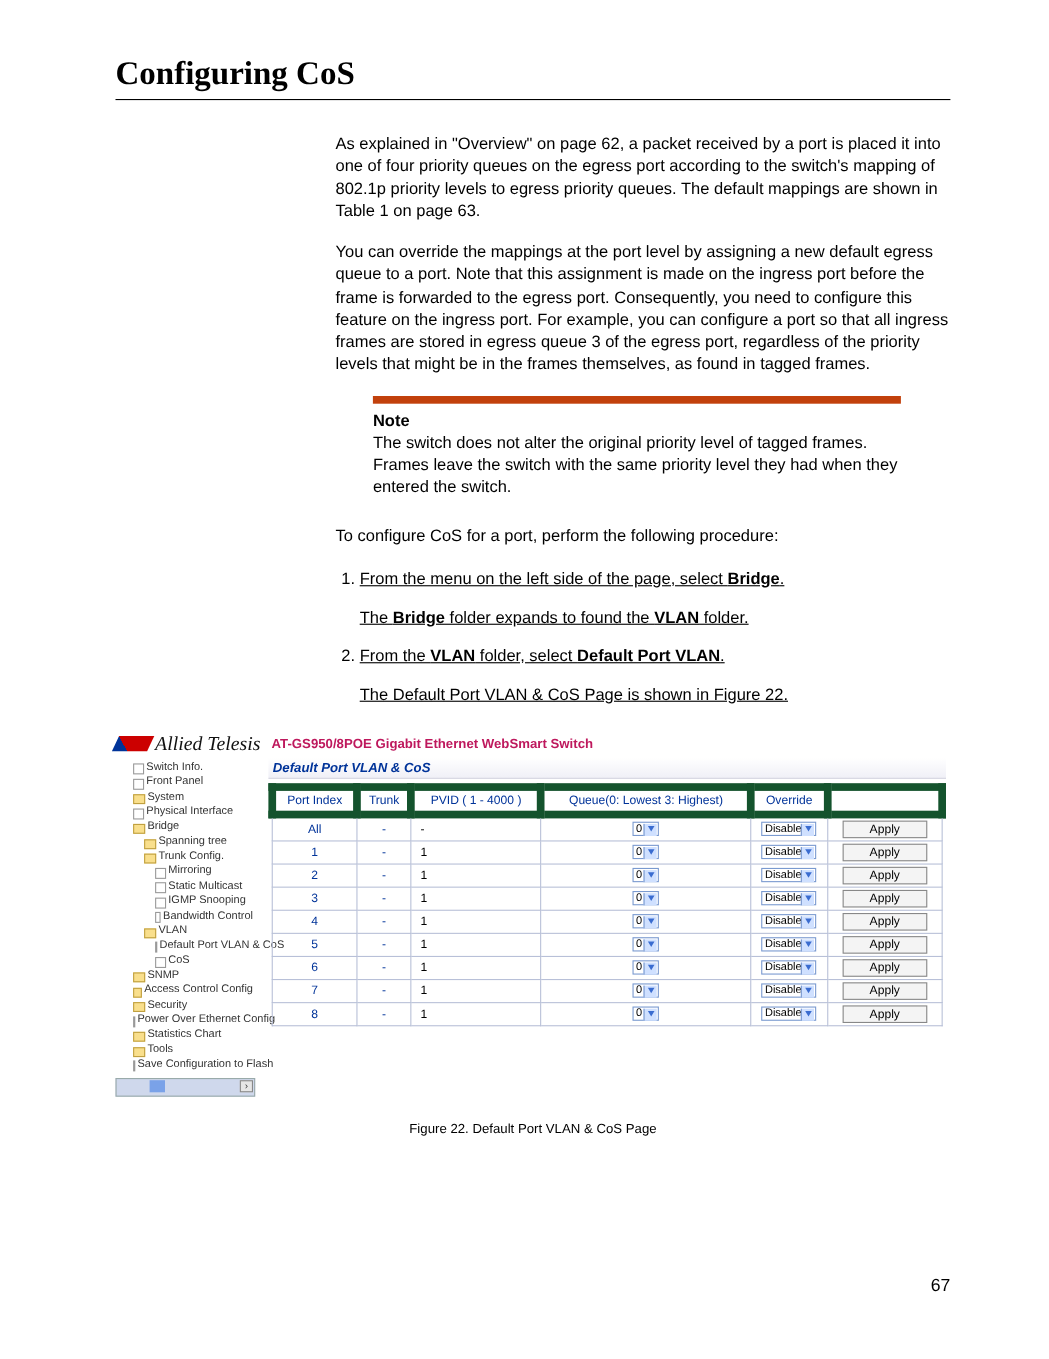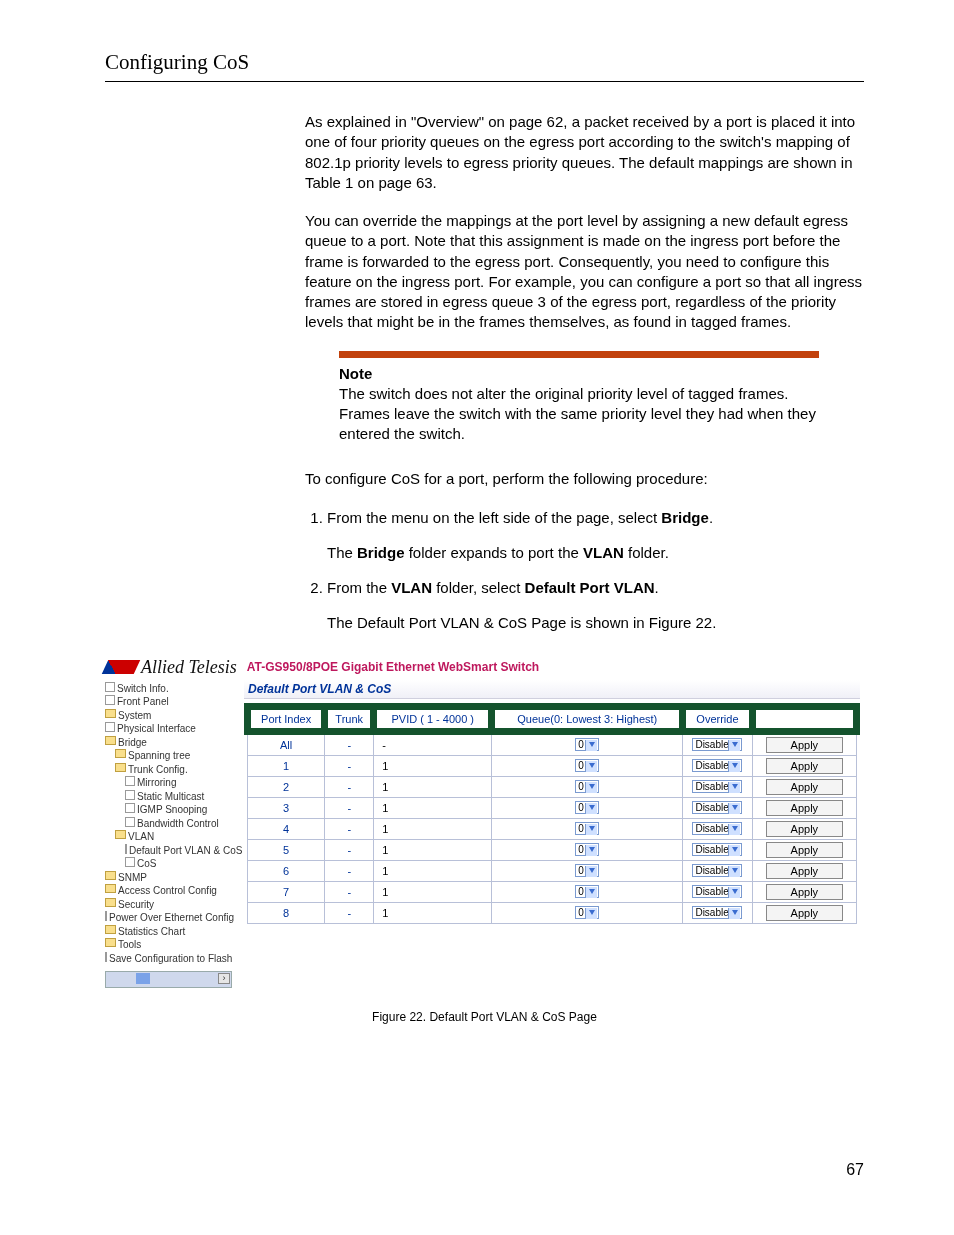--- a/index.html
+++ b/index.html
@@ -19,22 +19,22 @@
   }
   .running-header {
     text-align: right;
     font-size: 11px;
     font-style: italic;
     color: #333;
     margin-bottom: 50px;
   }
   h1.section-title {
     font-family: "Times New Roman", serif;
-    font-size: 21px;
-    font-weight: normal;
+    font-size: 30px;
+    font-weight: bold;
     margin: 0 0 6px 0;
   }
   .rule {
     border: none;
     border-top: 1px solid #000;
     margin: 0 0 30px 0;
   }
   .body-col {
     margin-left: 200px;
   }
@@ -51,20 +51,21 @@
     font-size: 15px;
     line-height: 1.35;
   }
   .note-block .note-label {
     font-weight: bold;
     display: block;
   }
   ol.steps {
     padding-left: 22px;
     margin: 0;
+    text-decoration: underline;
   }
   ol.steps li {
     margin-bottom: 14px;
     line-height: 1.4;
     font-size: 15px;
   }
   ol.steps li .sub {
     display: block;
     margin-top: 14px;
   }
@@ -108,21 +109,21 @@
     display: flex;
     align-items: stretch;
   }
   .nav-tree {
     width: 125px;
     font-size: 10px;
     color: #333;
     line-height: 1.35;
     padding: 2px 0;
   }
-  .nav-tree .item { white-space: nowrap; display:flex; align-items:flex-start; gap:2px;}
+  .nav-tree .item { white-space: nowrap; display:flex; align-items:flex-end; gap:2px;margin-left:16px;}
   .ico-doc { display:inline-block; width:10px; height:10px; border:1px solid #999; background:#fff; box-sizing:border-box;}
   .ico-fld { display:inline-block; width:11px; height:9px; background:#f9df8c; border:1px solid #c0a040; box-sizing:border-box;}
   .indent1 { padding-left:10px;}
   .indent2 { padding-left:20px;}
   .scrollbar-bottom {
     height:15px;
     background:#cfd8ec;
     border:1px solid #9aa;
     margin-top:4px;
     position:relative;
@@ -230,21 +231,21 @@
       <span class="note-label">Note</span>
       <span>The switch does not alter the original priority level of tagged frames. Frames leave the switch with the same priority level they had when they entered the switch.</span>
     </div>
 
     <p>To configure CoS for a port, perform the following procedure:</p>
 
     <ol class="steps">
       <li>
         <span>From the menu on the left side of the page, select </span><span class="bold">Bridge</span><span>.</span>
         <span class="sub">
-          <span>The </span><span class="bold">Bridge</span><span> folder expands to port the </span><span class="bold">VLAN</span><span> folder.</span>
+          <span>The </span><span class="bold">Bridge</span><span> folder expands to found the </span><span class="bold">VLAN</span><span> folder.</span>
         </span>
       </li>
       <li>
         <span>From the </span><span class="bold">VLAN</span><span> folder, select </span><span class="bold">Default Port VLAN</span><span>.</span>
         <span class="sub">The Default Port VLAN &amp; CoS Page is shown in Figure 22.</span>
       </li>
     </ol>
   </div>
 
   <div class="embed">

